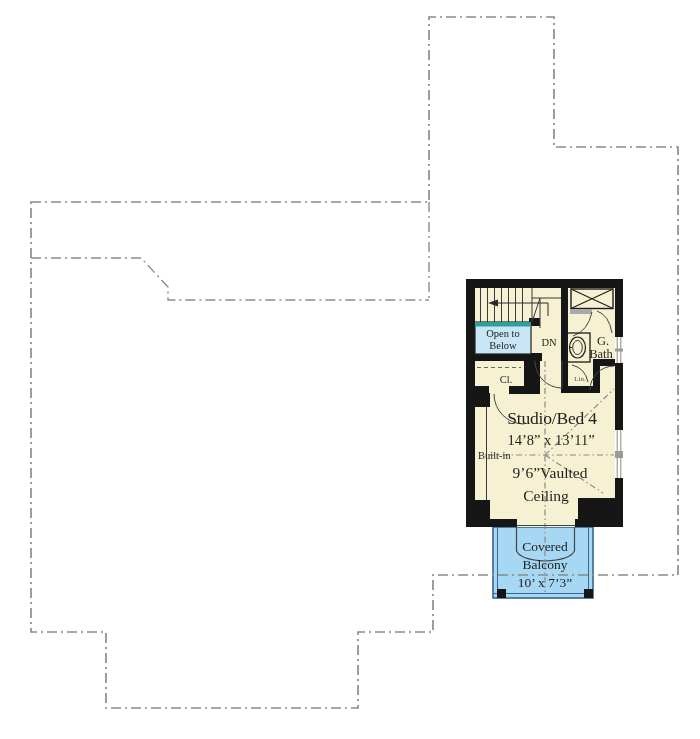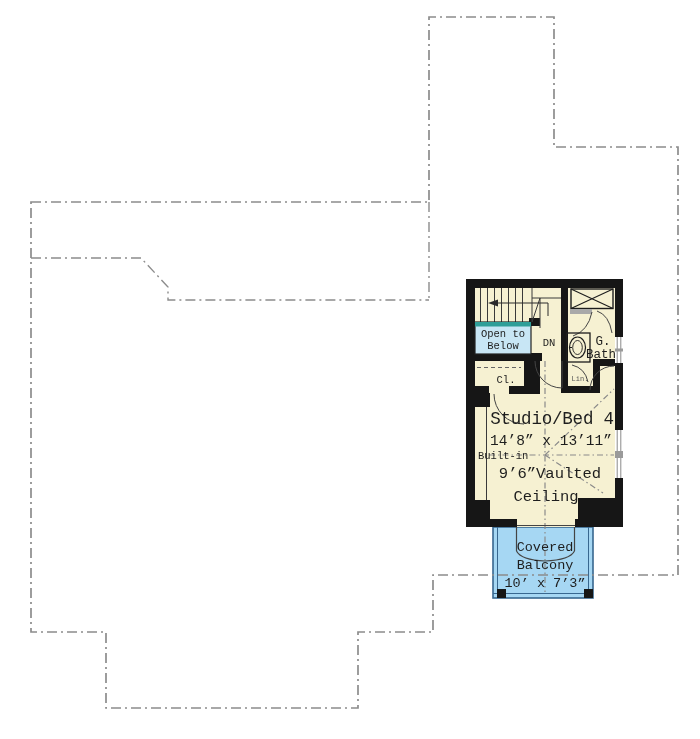--- a/index.html
+++ b/index.html
@@ -1,17 +1,17 @@
 <!DOCTYPE html>
 <html><head>
 <meta charset="utf-8">
 <style>
   html,body{margin:0;padding:0;background:#ffffff;}
   .page{position:relative;width:700px;height:739px;background:#ffffff;overflow:hidden;
-        font-family:Liberation Mono, monospace;}
+        font-family:Liberation Serif, serif;}
   svg{position:absolute;left:0;top:0;}
   text{fill:#1e1e1e;}
   .t-room   {font-size:17.5px;letter-spacing:-0.2px;}
   .t-dims   {font-size:14.5px;}
   .t-ceil   {font-size:15.5px;}
   .t-balc   {font-size:13.5px;}
   .t-small  {font-size:10.5px;}
   .t-bath   {font-size:12.5px;}
   .t-tiny   {font-size:7px;fill:#555;}
   .mid{text-anchor:middle;}

